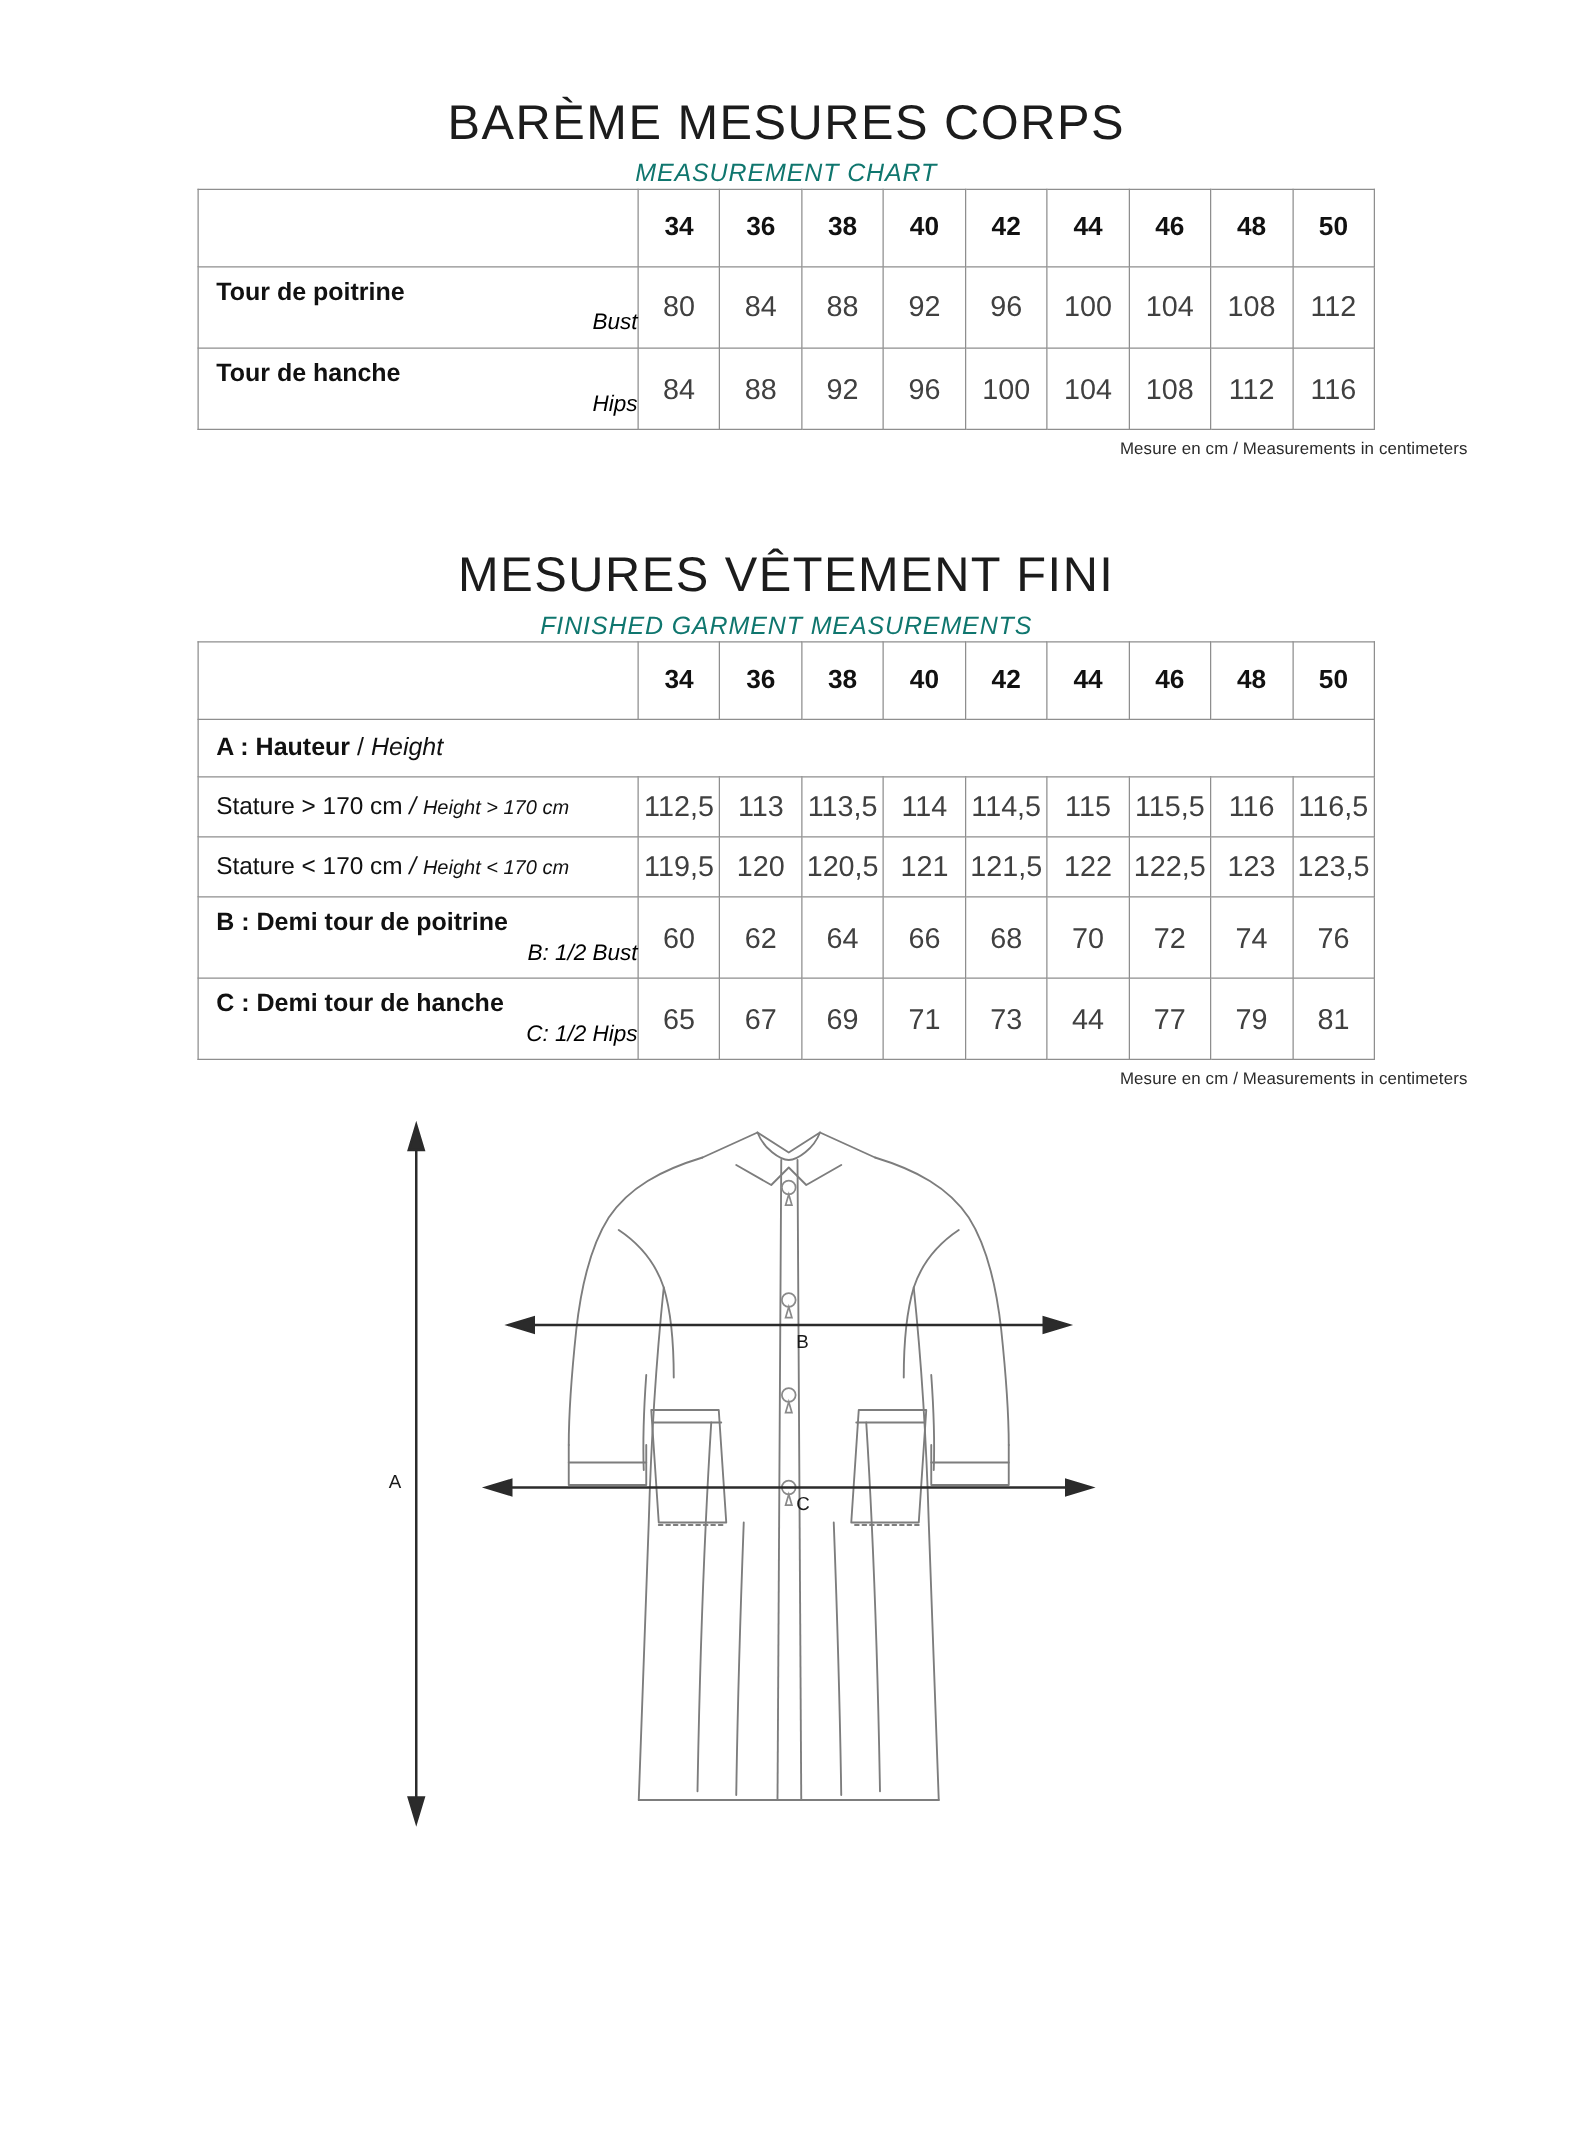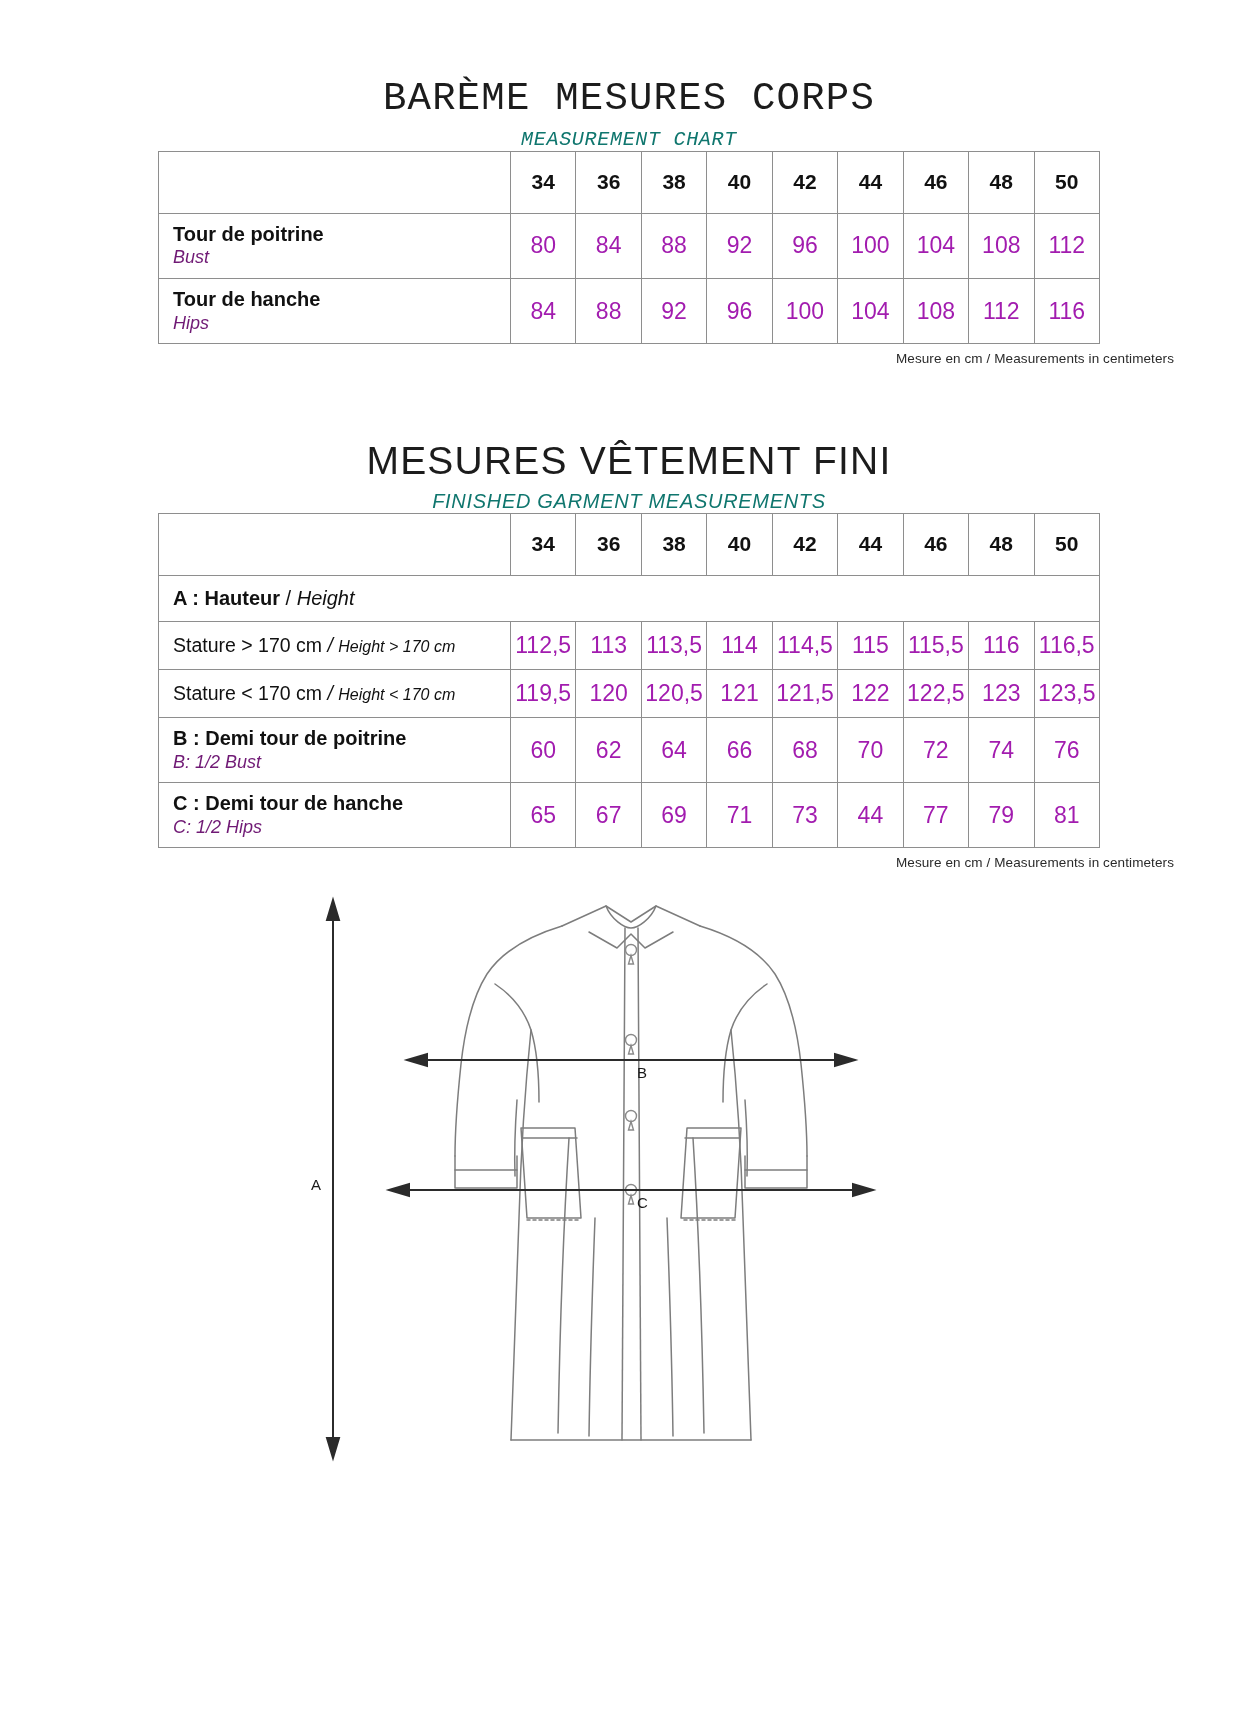--- a/index.html
+++ b/index.html
@@ -26,21 +26,21 @@
     line-height: 1.1;
   }
   .sec-sub {
     font-size: 20px;
     font-style: italic;
     letter-spacing: 0.7px;
     color: #0f766e;
     margin-top: 7px;
   }
 
-  #head-1 { padding-top: 78px; font-family: Liberation Mono, monospace; }
+  #head-1 { padding-top: 78px; }
   #head-2 { padding-top: 74px; }
 
   
   table {
     border-collapse: collapse;
     width: 942px;
     margin: 0 auto;
     table-layout: fixed;
   }
   table td, table th {
@@ -52,21 +52,21 @@
     padding: 9px 0 9px 14px;
     text-align: left;
     vertical-align: middle;
   }
   .t-size-col { width: auto; }
   .t-num {
     text-align: center;
     vertical-align: middle;
     font-size: 23px;
     font-weight: 400;
-    color: #a21caf;
+    color: #404040;
     padding: 10px 0;
   }
   thead td, thead th {
     font-size: 21px;
     font-weight: bold;
     text-align: center;
     color: #111;
   }
   .hdr-row td { height: 62px; }
   .hdr-blank { border-right: 1px solid #8e8e8e; }
@@ -74,23 +74,24 @@
   .lbl-fr {
     font-size: 20px;
     font-weight: bold;
     color: #111;
     line-height: 1.18;
     display: block;
   }
   .lbl-en {
     font-size: 18px;
     font-style: italic;
-    color: #701a75;
+    color: #000000;
     line-height: 1.25;
     display: block;
+    text-align: right;
   }
   .lbl-inline {
     font-size: 20px;
     color: #111;
     display: block;
     line-height: 1.2;
   }
   .lbl-inline .b { font-weight: bold; }
   .lbl-inline .i { font-style: italic; font-size: 20px; }
   .lbl-stature {

